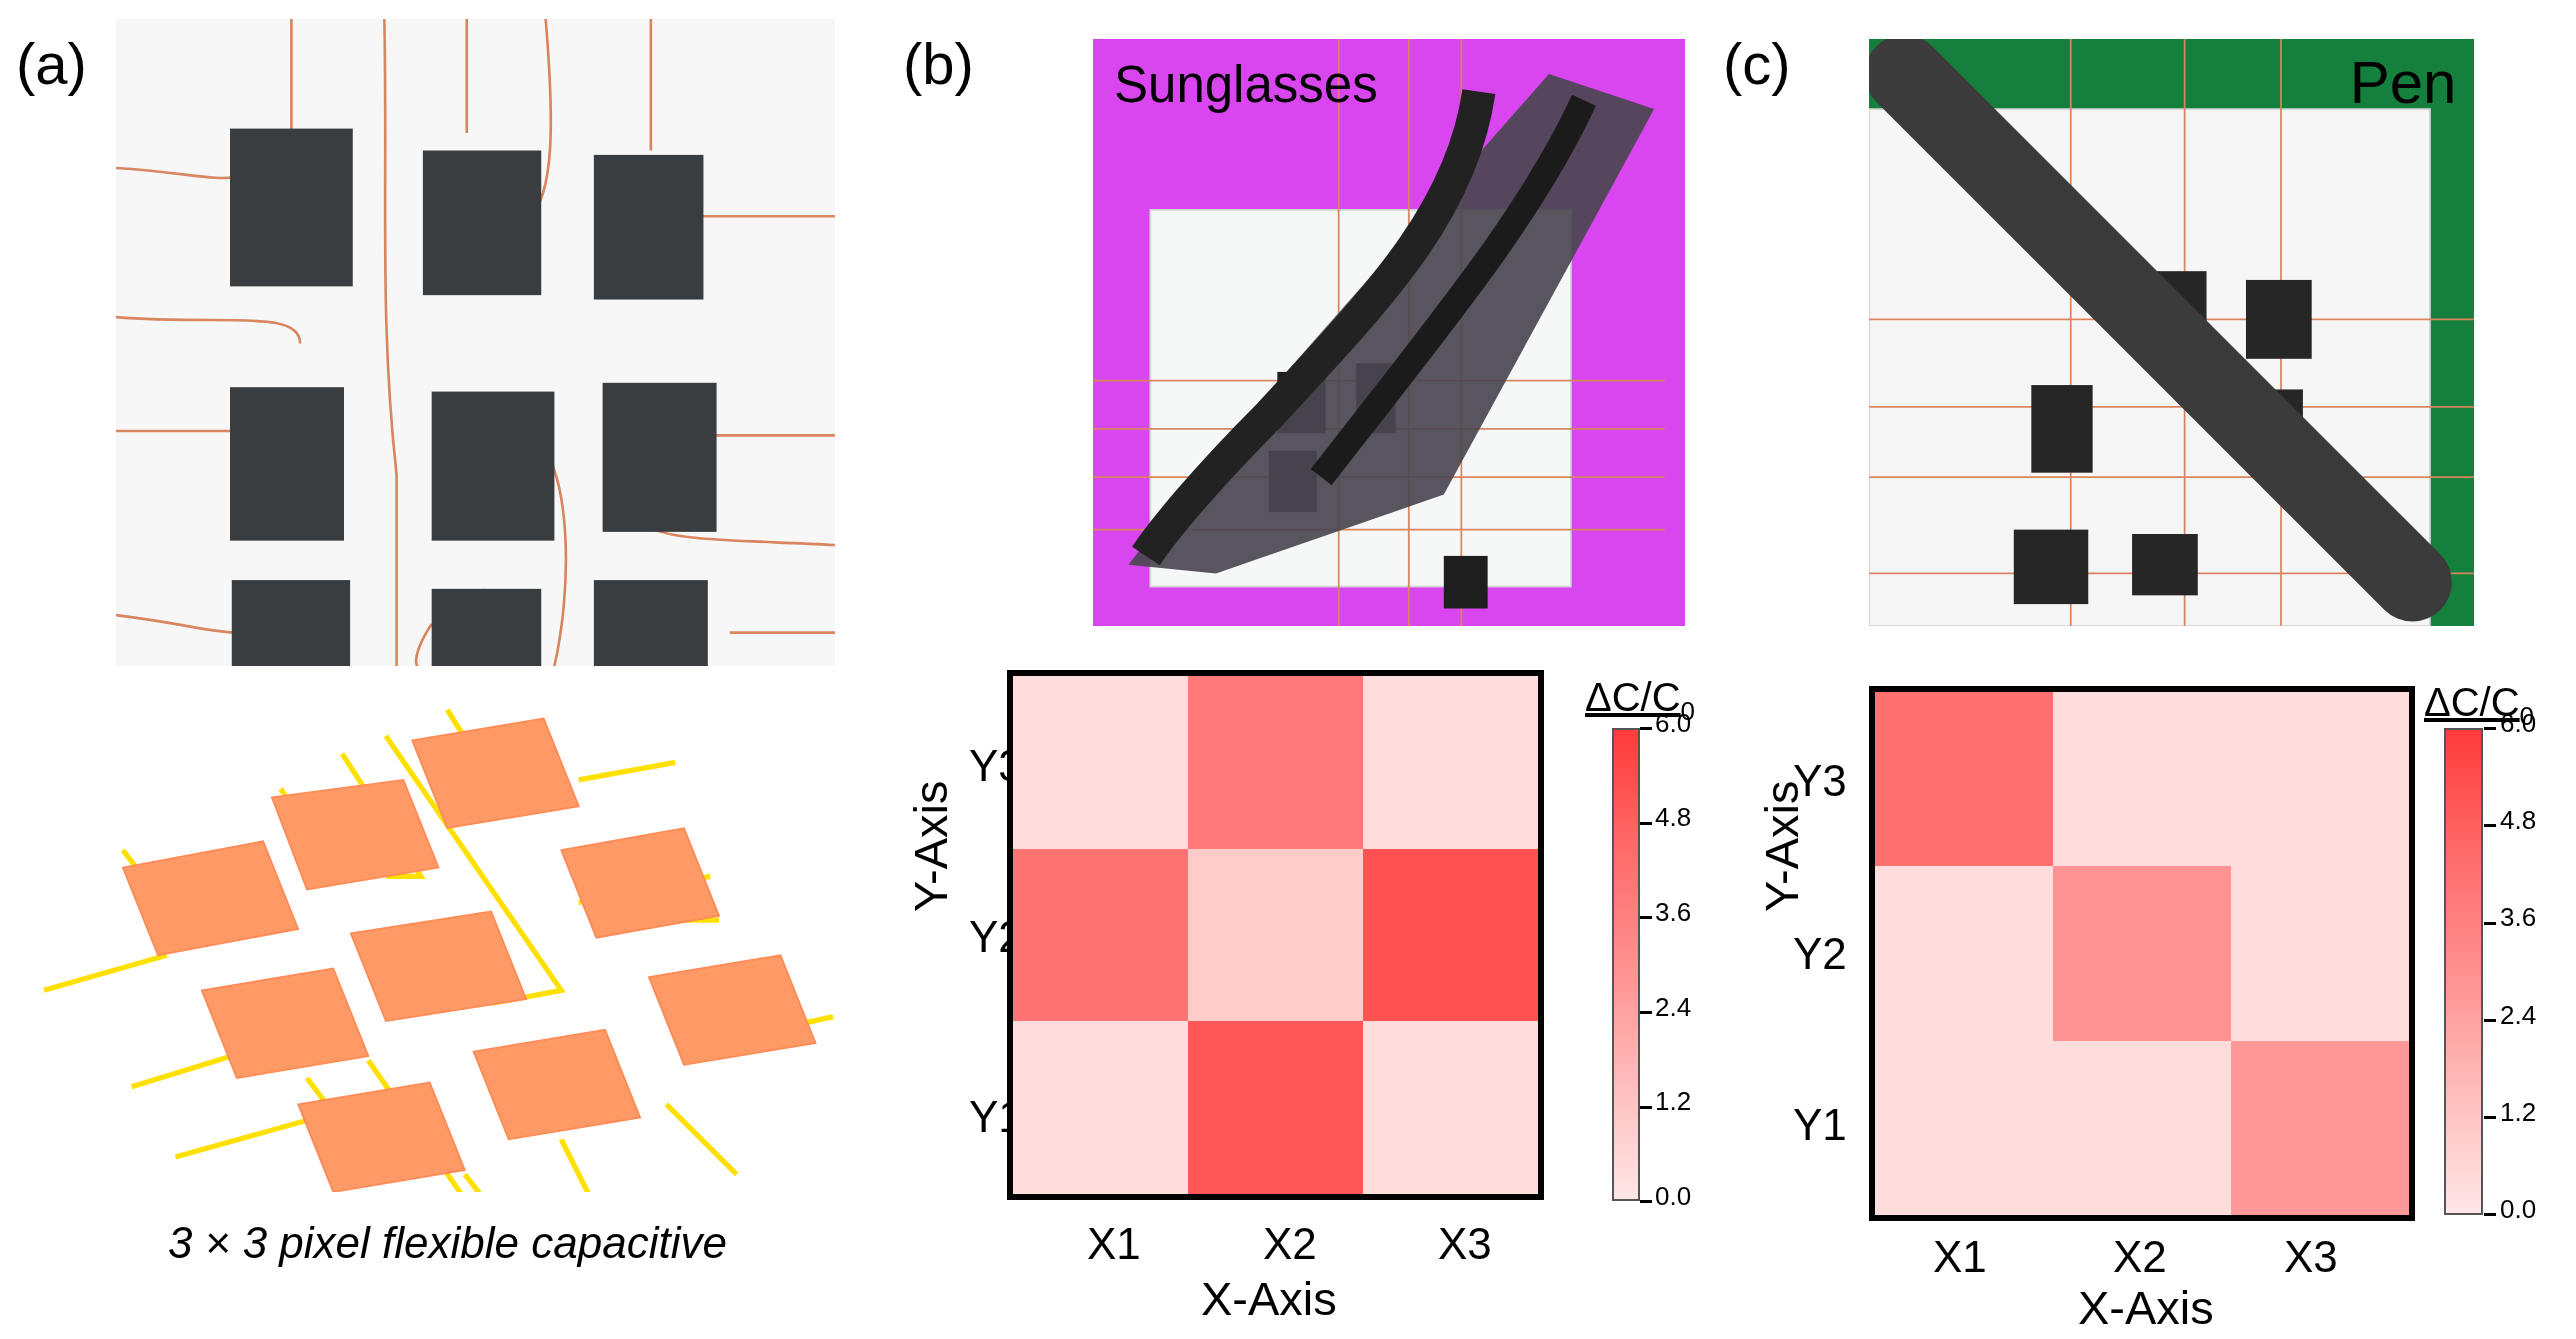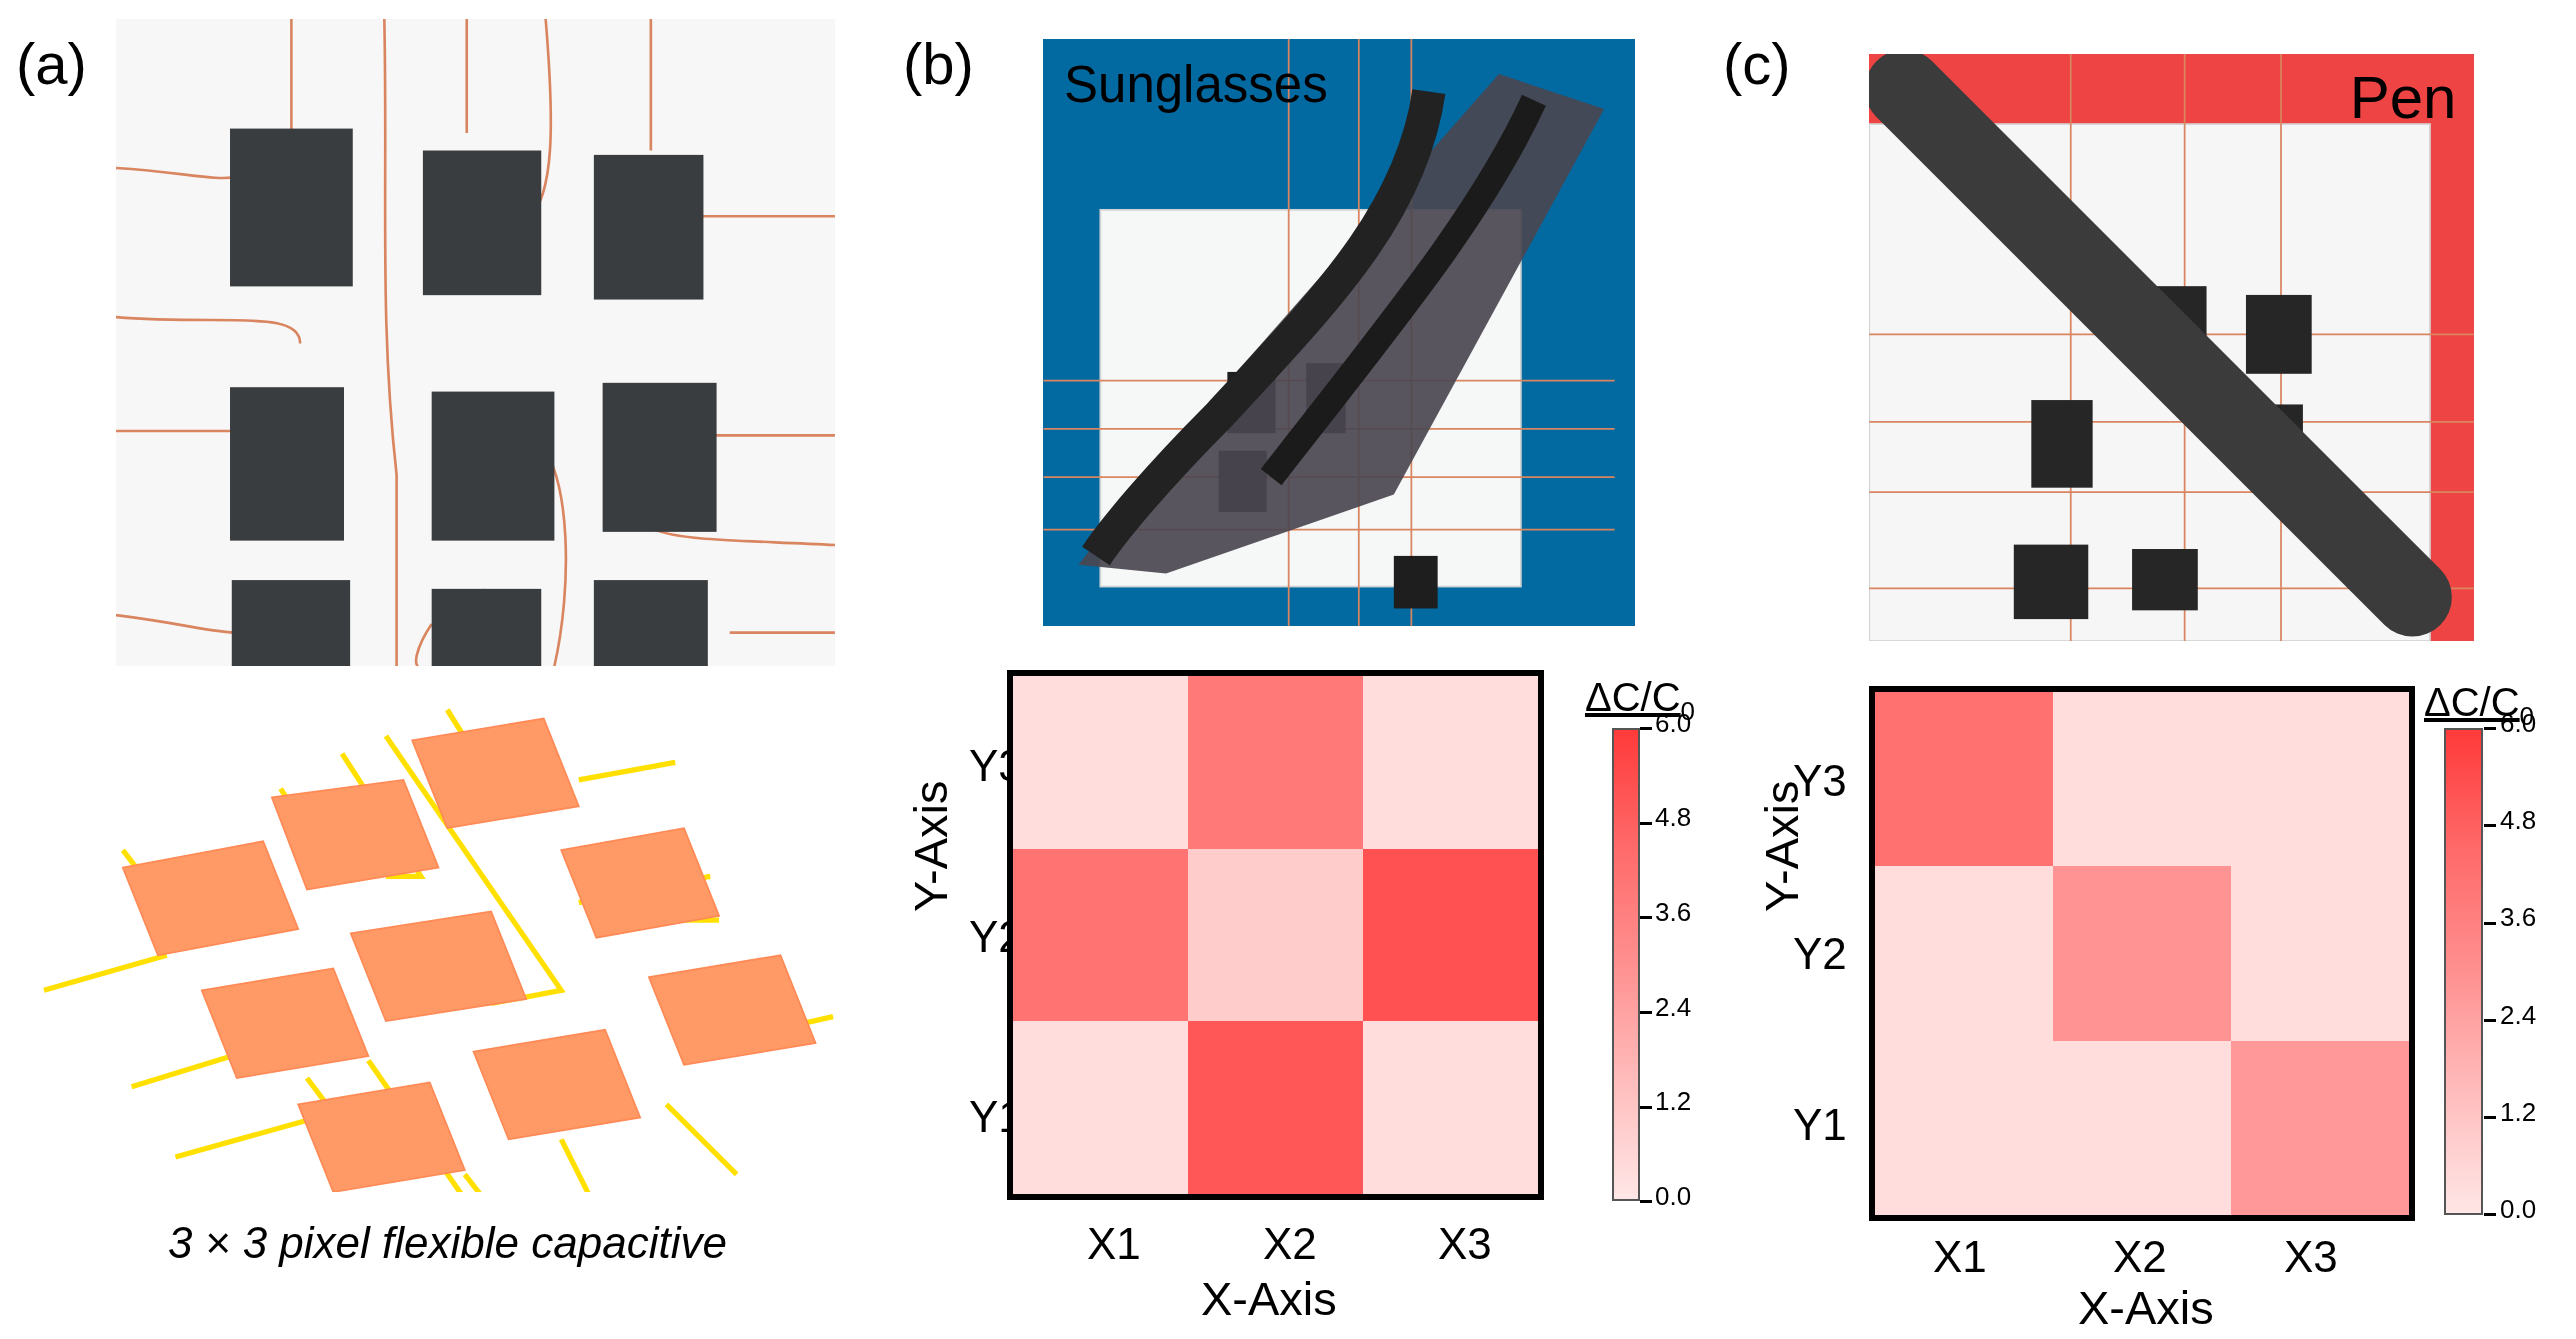--- a/index.html
+++ b/index.html
@@ -98,21 +98,21 @@
     </g>
   </svg>
 </div>
 
 <div class="caption" style="left:53px;top:1214px;">
   <div>3 × 3 pixel flexible capacitive</div>
 </div>
 
 <div class="abs panel-label" style="left:903px;top:35px;">(b)</div>
 
-<div class="photo" style="left:1043px;top:39px;width:592px;height:587px;background:#0369a1;">
+<div class="photo" style="left:1093px;top:39px;width:592px;height:587px;background:#d946ef;">
   <svg width="572" height="587" viewBox="0 0 652 670">
     <rect x="65" y="195" width="480" height="430" fill="#f6f7f7" stroke="#d0d4d4" stroke-width="2"></rect>
     <g stroke="#d98560" stroke-width="2" fill="none">
       <path d="M0 390 H652"></path>
         <path d="M0 445 H652"></path>
         <path d="M0 500 H652"></path>
         <path d="M0 560 H652"></path>
       <path d="M280 0 V670"></path>
         <path d="M360 0 V670"></path>
         <path d="M420 0 V670"></path>
@@ -151,21 +151,21 @@
 <div class="tick" style="left:1263px;top:1219px;">X2</div>
 <div class="tick" style="left:1438px;top:1219px;">X3</div>
 <div class="axis-label" style="left:1201px;top:1271px;">X-Axis</div>
 
 <div class="cbar-title" style="left:1585px;top:675px;"><span>ΔC/C</span><sub>0</sub></div>
 <div class="cbar" style="left:1612px;top:728px;width:28px;height:473px;"></div>
 <div class="cbar-ticks"></div>
 
 <div class="abs panel-label" style="left:1723px;top:35px;">(c)</div>
 
-<div class="photo" style="left:1869px;top:39px;width:605px;height:587px;background:#ef4444;margin-top:15px;">
+<div class="photo" style="left:1869px;top:39px;width:605px;height:587px;background:#15803d;">
   <svg width="605" height="587" viewBox="0 0 690 670">
     <rect x="0" y="80" width="640" height="590" fill="#f6f6f6" stroke="#d4d4d4" stroke-width="2"></rect>
     <g stroke="#d98560" stroke-width="2" fill="none">
       <path d="M0 320 H690"></path>
         <path d="M0 420 H690"></path>
         <path d="M0 500 H690"></path>
         <path d="M0 610 H690"></path>
       <path d="M230 0 V670"></path>
         <path d="M360 0 V670"></path>
         <path d="M470 0 V670"></path>

